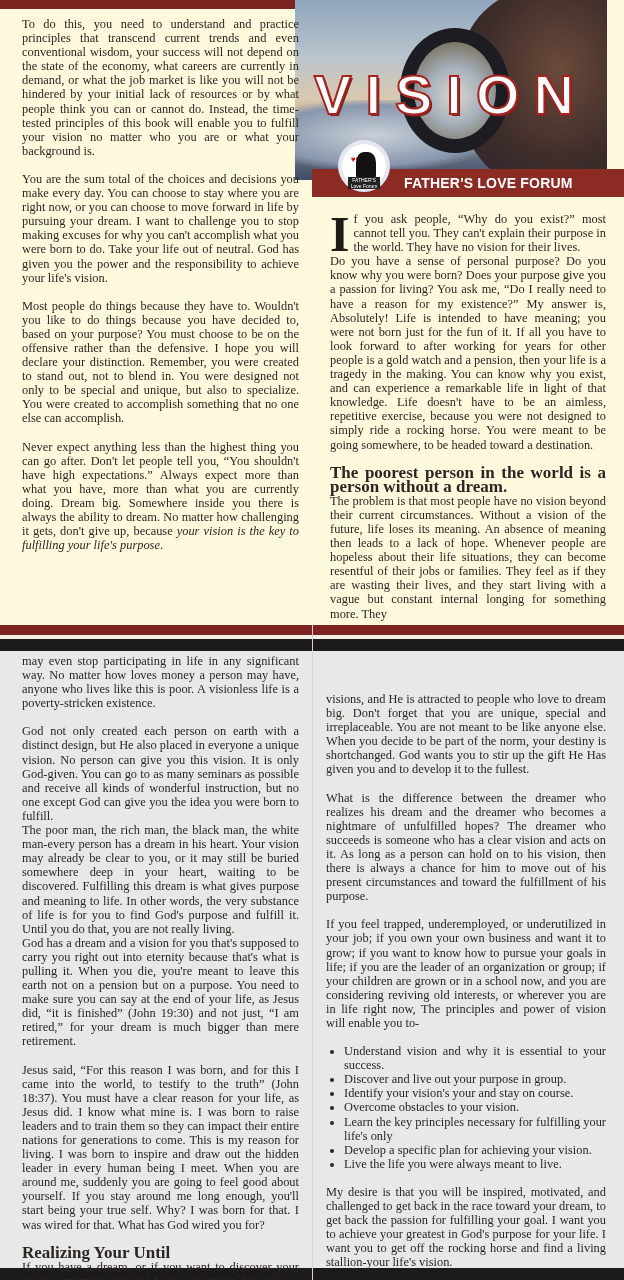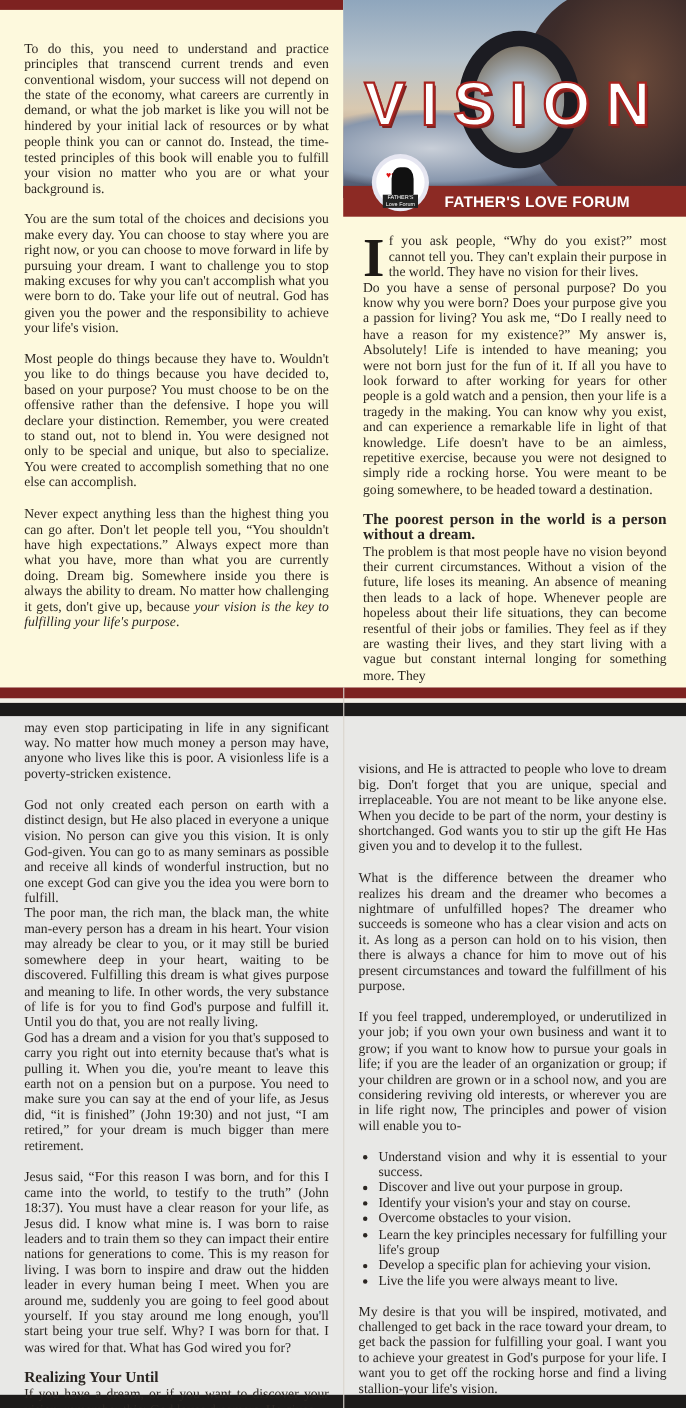--- a/index.html
+++ b/index.html
@@ -8,26 +8,26 @@
   .page-bot { position:absolute; left:0; top:645px; width:624px; height:635px; background:#e8e8e6; }
   .red-band-tl { position:absolute; left:0; top:0; width:312px; height:9px; background:#7d2220; }
   .red-band-mid { position:absolute; left:0; top:625px; width:624px; height:10px; background:#7d2220; }
   .white-gap { position:absolute; left:0; top:635px; width:624px; height:4px; background:#f3efe6; }
   .black-band-top { position:absolute; left:0; top:639px; width:624px; height:12px; background:#1d1b1a; }
   .black-band-bot { position:absolute; left:0; top:1268px; width:624px; height:12px; background:#1d1b1a; }
   .vdiv { position:absolute; left:312px; width:1px; background:#d9d4cc; }
   .col { position:absolute; font-size:12.4px; line-height:14.1px; text-align:justify; }
   .col p { margin:0 0 14px 0; }
   .col p.tight { margin:0; }
-  .col h4 { margin:0; font-size:14px; font-weight:bold; line-height:14.1px; }
-  .tl { left:22px; top:17px; width:277px;margin-top:20px; }
+  .col h4 { margin:0; font-size:17px; font-weight:bold; line-height:14.1px; }
+  .tl { left:22px; top:17px; width:277px; }
   .tr { left:330px; top:212px; width:276px; }
   .bl { left:22px; top:654px; width:277px; }
   .br { left:326px; top:654px; width:280px;margin-top:38px; }
-  .hero { position:absolute; left:312px; top:0; width:312px; height:180px; overflow:hidden;
+  .hero { position:absolute; left:295px; top:0; width:312px; height:180px; overflow:hidden;
     background: linear-gradient(180deg, #8fa6bd 0%, #b7c3cc 30%, #d9c9b0 55%, #b9a290 70%, #6b7487 85%, #3f4a63 100%); }
   .hero .cloud { position:absolute; left:0; top:100px; width:200px; height:70px; background: radial-gradient(ellipse at 40% 50%, #c9cfd8 0%, #8897ad 60%, transparent 75%); }
   .hero .hand { position:absolute; right:-20px; top:-10px; width:170px; height:200px; background: radial-gradient(ellipse at 60% 40%, #6b4a3a 0%, #3d2c2a 55%, #2a2430 100%); border-radius:45% 10% 10% 50%; }
   .hero .lens { position:absolute; left:105px; top:28px; width:110px; height:125px; border-radius:50%; border:14px solid #1c1c22; background: radial-gradient(circle at 50% 55%, #d8d6cc 0%, #a8b3bd 40%, #7c7466 80%); box-sizing:border-box; }
   .hero .title { position:absolute; left:0; top:62px; width:312px; text-align:center; font-family:"Liberation Sans", sans-serif; font-weight:bold; font-size:56px; letter-spacing:14px; color:#ffffff; -webkit-text-stroke:2px #a8231f; text-shadow:2px 2px 0 #7d2220; }
   .forum-bar { position:absolute; left:312px; top:169px; width:312px; height:28px; background:#8c2a24; }
   .forum-bar span { position:absolute; left:92px; top:6px; font-family:"Liberation Sans", sans-serif; font-weight:bold; font-size:14px; color:#ffffff; letter-spacing:0.2px; }
   .logo { position:absolute; left:338px; top:140px; width:52px; height:52px; border-radius:50%; background:#ffffff; border:4px solid rgba(220,220,235,0.7); box-sizing:border-box; }
   .logo .fig { position:absolute; left:14px; top:8px; width:20px; height:26px; background:#111; border-radius:40% 40% 10% 10%; }
   .logo .heart { position:absolute; left:9px; top:12px; color:#d11; font-size:8px; line-height:8px; }
@@ -73,36 +73,36 @@
 </div>
 
 <div class="col tr">
   <p class="tight"><span class="dropcap">I</span><span>f you ask people, “Why do you exist?” most cannot tell you. They can't explain their purpose in the world.  They have no vision for their lives.</span></p>
   <p>Do you have a sense of personal purpose? Do you know why you were born? Does your purpose give you a passion for living? You ask me, “Do I really need to have a reason for my existence?” My answer is, Absolutely! Life is intended to have meaning; you were not born just for the fun of it.  If all you have to look forward to after working for years for other people is a gold watch and a pension, then your life is a tragedy in the making. You can know why you exist, and can experience a remarkable life in light of that knowledge. Life doesn't have to be an aimless, repetitive exercise, because you were not designed to simply ride a rocking horse. You were meant to be going somewhere, to be headed toward a destination.</p>
   <h4>The poorest person in the world is a person without a dream.</h4>
   <p>The problem is that most people have no vision beyond their current circumstances.  Without a vision of the future, life loses its meaning.  An absence of meaning then leads to a lack of hope.  Whenever people are hopeless about their life situations, they can become resentful of their jobs or families.  They feel as if they are wasting their lives, and they start living with a vague but constant internal longing for something more.  They</p>
 </div>
 
 <div class="col bl">
-  <p>may even stop participating in life in any significant way.  No matter how much money a person may have, anyone who lives like this is poor.  A visionless life is a poverty-stricken existence.</p>
+  <p>may even stop participating in life in any significant way.  No matter how loves money a person may have, anyone who lives like this is poor.  A visionless life is a poverty-stricken existence.</p>
   <p class="tight">God not only created each person on earth with a distinct design, but He also placed in everyone a unique vision. No person can give you this vision. It is only God-given. You can go to as many seminars as possible and receive all kinds of wonderful instruction, but no one except God can give you the idea you were born to fulfill.</p>
   <p class="tight">The poor man, the rich man, the black man, the white man-every person has a dream in his heart. Your vision may already be clear to you, or it may still be buried somewhere deep in your heart, waiting to be discovered. Fulfilling this dream is what gives purpose and meaning to life. In other words, the very substance of life is for you to find God's purpose and fulfill it. Until you do that, you are not really living.</p>
   <p>God has a dream and a vision for you that's supposed to carry you right out into eternity because that's what is pulling it. When you die, you're meant to leave this earth not on a pension but on a purpose. You need to make sure you can say at the end of your life, as Jesus did, “it is finished” (John 19:30) and not just, “I am retired,” for your dream is much bigger than mere retirement.</p>
   <p>Jesus said, “For this reason I was born, and for this I came into the world, to testify to the truth” (John 18:37). You must have a clear reason for your life, as Jesus did. I know what mine is. I was born to raise leaders and to train them so they can impact their entire nations for generations to come. This is my reason for living. I was born to inspire and draw out the hidden leader in every human being I meet. When you are around me, suddenly you are going to feel good about yourself. If you stay around me long enough, you'll start being your true self. Why? I was born for that. I was wired for that. What has God wired you for?</p>
   <h4>Realizing Your Until</h4>
   <p>If you have a dream, or if you want to discover your vision, remember this: God loves dreamers. He gives</p>
 </div>
 
 <div class="col br">
   <p>visions, and He is attracted to people who love to dream big. Don't forget that you are unique, special and irreplaceable. You are not meant to be like anyone else. When you decide to be part of the norm, your destiny is shortchanged. God wants you to stir up the gift He Has given you and to develop it to the fullest.</p>
   <p>What is the difference between the dreamer who realizes his dream and the dreamer who becomes a nightmare of unfulfilled hopes? The dreamer who succeeds is someone who has a clear vision and acts on it. As long as a person can hold on to his vision, then there is always a chance for him to move out of his present circumstances and toward the fulfillment of his purpose.</p>
   <p>If you feel trapped, underemployed, or underutilized in your job; if you own your own business and want it to grow; if you want to know how to pursue your goals in life; if you are the leader of an organization or group; if your children are grown or in a school now, and you are considering reviving old interests, or wherever you are in life right now, The principles and power of vision will enable you to-</p>
   <ul class="bullets">
     <li>Understand vision and why it is essential to your success.</li>
     <li>Discover and live out your purpose in group.</li>
     <li>Identify your vision's your and stay on course.</li>
     <li>Overcome obstacles to your vision.</li>
-    <li>Learn the key principles necessary for fulfilling your life's group</li>
+    <li>Learn the key principles necessary for fulfilling your life's only</li>
     <li>Develop a specific plan for achieving your vision.</li>
     <li>Live the life you were always meant to live.</li>
   </ul>
   <p>My desire is that you will be inspired, motivated, and challenged to get back in the race toward your dream, to get back the passion for fulfilling your goal. I want you to achieve your greatest in God's purpose for your life. I want you to get off the rocking horse and find a living stallion-your life's vision.</p>
 </div>
 
 </body></html>

